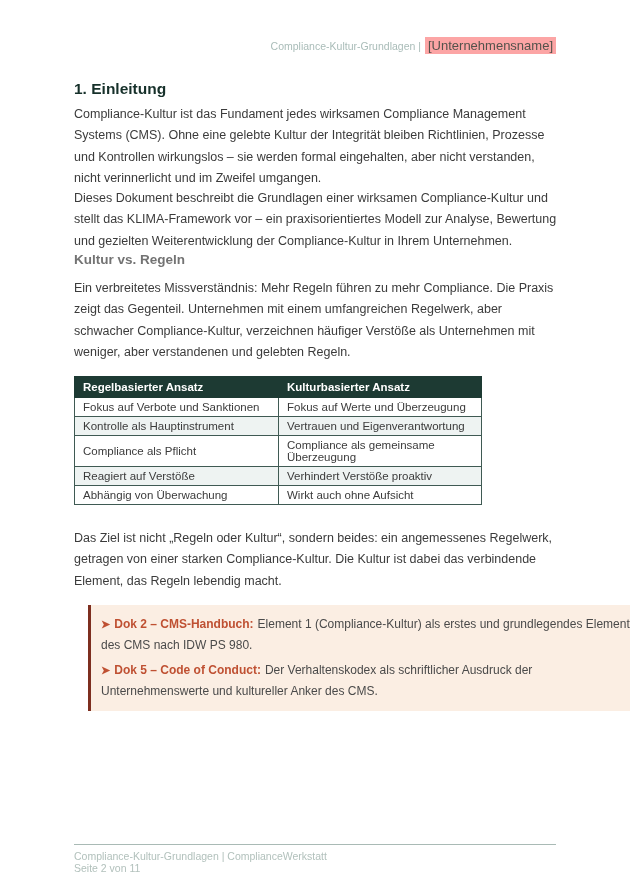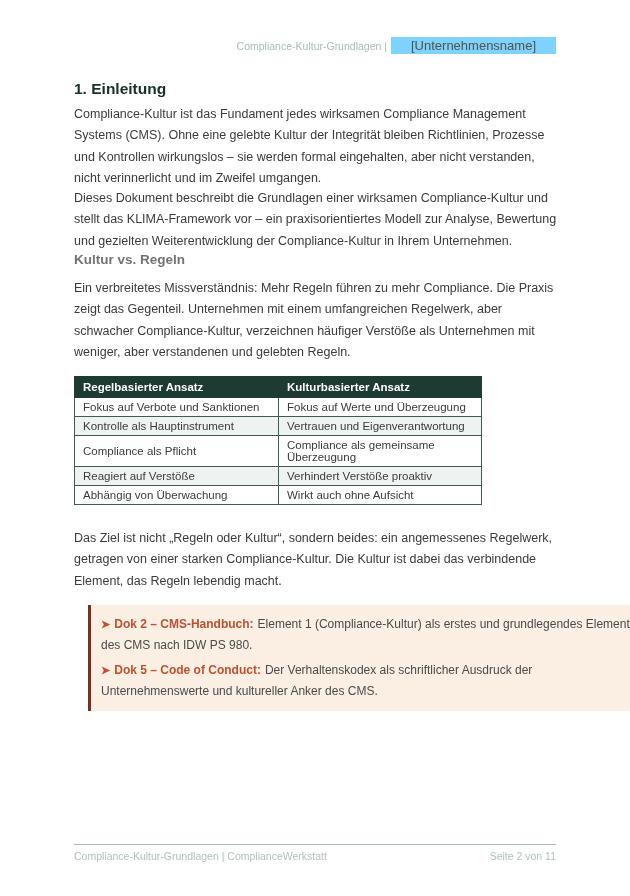--- a/index.html
+++ b/index.html
@@ -8,21 +8,21 @@
     font-family:"Liberation Sans", sans-serif; overflow:hidden;
   }
 
   
   .header-meta {
     position:absolute; top:38px; left:74px; right:74px;
     text-align:right; font-size:10.5px; color:#a9bcb8;
   }
   .header-meta .meta-title { margin-right:4px; }
   .company-highlight {
-    background:#7dd3fc; color:#53524b; font-size:13px; padding:1px 20px;
+    background:#fca5a5; color:#53524b; font-size:13px; padding:1px 3px;
   }
 
   
   .h1 { position:absolute; top:80px; left:74px; font-size:15.5px; font-weight:bold; color:#16302a; }
   .h2 { position:absolute; top:252px; left:74px; font-size:13.5px; font-weight:bold; color:#737373; }
   .para { position:absolute; left:74px; width:484px; font-size:12.5px; line-height:21.3px; color:#3b3b3b; }
   .p1 { top:104px; }
   .p2 { top:188px; }
   .p3 { top:278px; }
   .p4 { top:528px; }
@@ -51,21 +51,21 @@
   .callout-item + .callout-item { margin-top:5px; }
   .callout-arrow, .callout-label { color:#bf5032; font-weight:bold; }
   .callout-arrow { margin-right:4px; font-size:11px; }
   .callout-label { margin-right:4px; }
 
   
   .footer-rule { position:absolute; top:844px; left:74px; width:482px; height:1px; background:#a9bab5; }
   .footer {
     position:absolute; top:850px; left:74px; width:482px;
     display:flex; justify-content:space-between;
-    font-size:10.5px; color:#b2c1bc;
+    font-size:10.5px; color:#b2c1bc;flex-direction:column;
   }
 </style>
 </head>
 <body>
 
 <div class="page">
 
   <div class="header-meta">
     <span class="meta-title">Compliance-Kultur-Grundlagen |</span><span class="company-highlight">[Unternehmensname]</span>
   </div>

